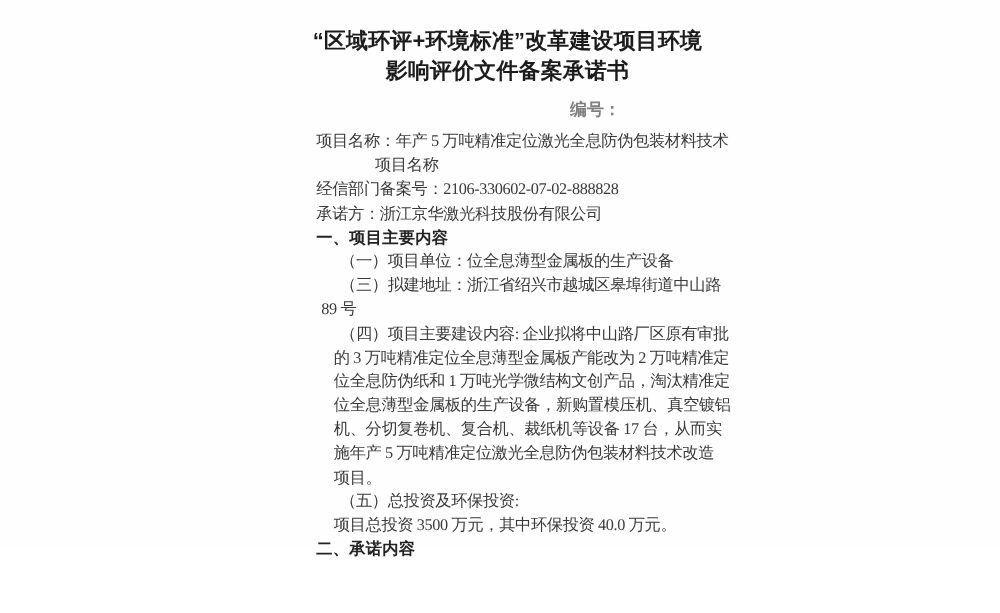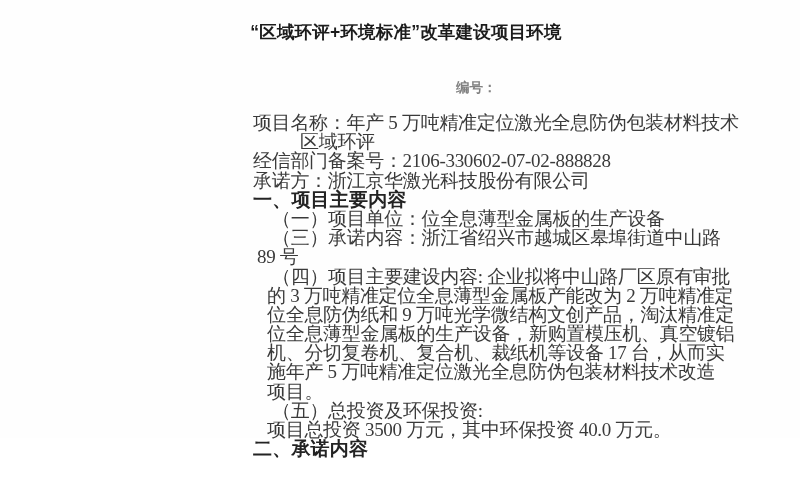--- a/index.html
+++ b/index.html
@@ -31,24 +31,24 @@
     position: absolute;
     left: 456px; top: 79px;
     font-family: Liberation Mono, monospace;
     font-weight: 700;
     font-size: 13.5px;
     color: #818181;
     filter: blur(0.4px);
   }
   .body-lines {
     position: absolute;
-    left: 253px; top: 113px;
+    left: 253px; top: 103px;
     width: 392px;
     font-family: "Liberation Serif", "DejaVu Serif", serif;
-    font-size: 19px;
+    font-size: 13px;
     letter-spacing: -0.3px;
     color: #3a3a3a;
     filter: blur(0.25px);
   }
   .line {
     height: 19.2px;
     line-height: 19.2px;
     white-space: pre;
   }
   .line.field  { padding-left: 0; }
@@ -69,36 +69,37 @@
     color: #303030;
   }
 </style>
 </head>
 <body>
 
 <div class="paper">
 
   <div class="title-block">
     <div>“区域环评+环境标准”改革建设项目环境</div>
+    <div>影响评价文件备案承诺书</div>
   </div>
 
   <div class="serial">编号：</div>
 
   <div class="body-lines">
       <div class="line field">项目名称：年产 5 万吨精准定位激光全息防伪包装材料技术</div>
-      <div class="line cont2">区域环评</div>
+      <div class="line cont2">项目名称</div>
       <div class="line field">经信部门备案号：2106-330602-07-02-888828</div>
       <div class="line field">承诺方：浙江京华激光科技股份有限公司</div>
       <div class="line h">一、项目主要内容</div>
       <div class="line item">（一）项目单位：位全息薄型金属板的生产设备</div>
-      <div class="line item">（三）承诺内容：浙江省绍兴市越城区皋埠街道中山路</div>
+      <div class="line item">（三）拟建地址：浙江省绍兴市越城区皋埠街道中山路</div>
       <div class="line contsm">89 号</div>
       <div class="line item">（四）项目主要建设内容: 企业拟将中山路厂区原有审批</div>
       <div class="line cont">的 3 万吨精准定位全息薄型金属板产能改为 2 万吨精准定</div>
-      <div class="line cont">位全息防伪纸和 9 万吨光学微结构文创产品，淘汰精准定</div>
+      <div class="line cont">位全息防伪纸和 1 万吨光学微结构文创产品，淘汰精准定</div>
       <div class="line cont">位全息薄型金属板的生产设备，新购置模压机、真空镀铝</div>
       <div class="line cont">机、分切复卷机、复合机、裁纸机等设备 17 台，从而实</div>
       <div class="line cont">施年产 5 万吨精准定位激光全息防伪包装材料技术改造</div>
       <div class="line cont">项目。</div>
       <div class="line item">（五）总投资及环保投资:</div>
       <div class="line cont">项目总投资 3500 万元，其中环保投资 40.0 万元。</div>
       <div class="line h">二、承诺内容</div>
     </div>
 
 </div>

